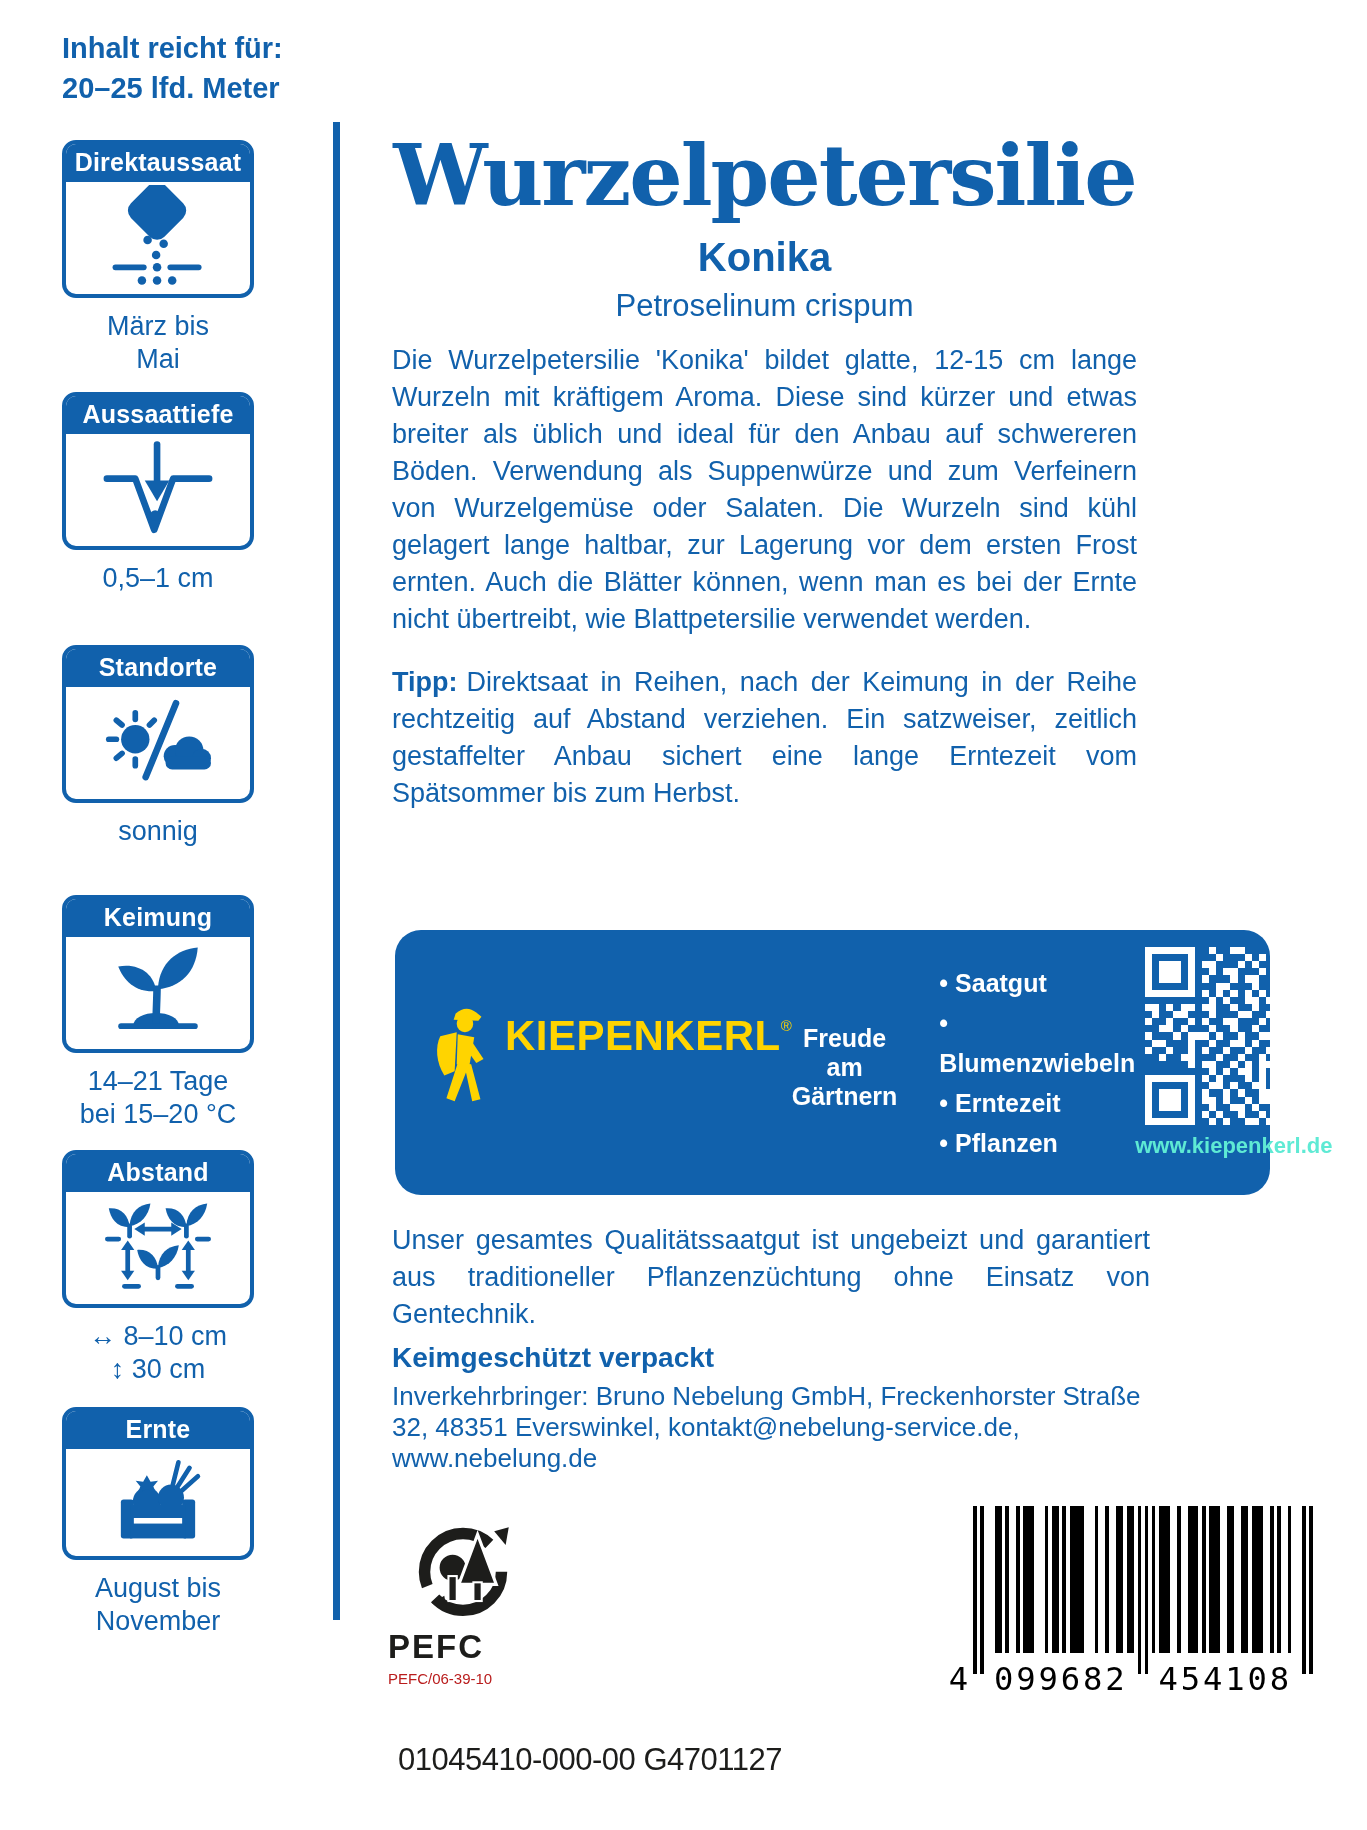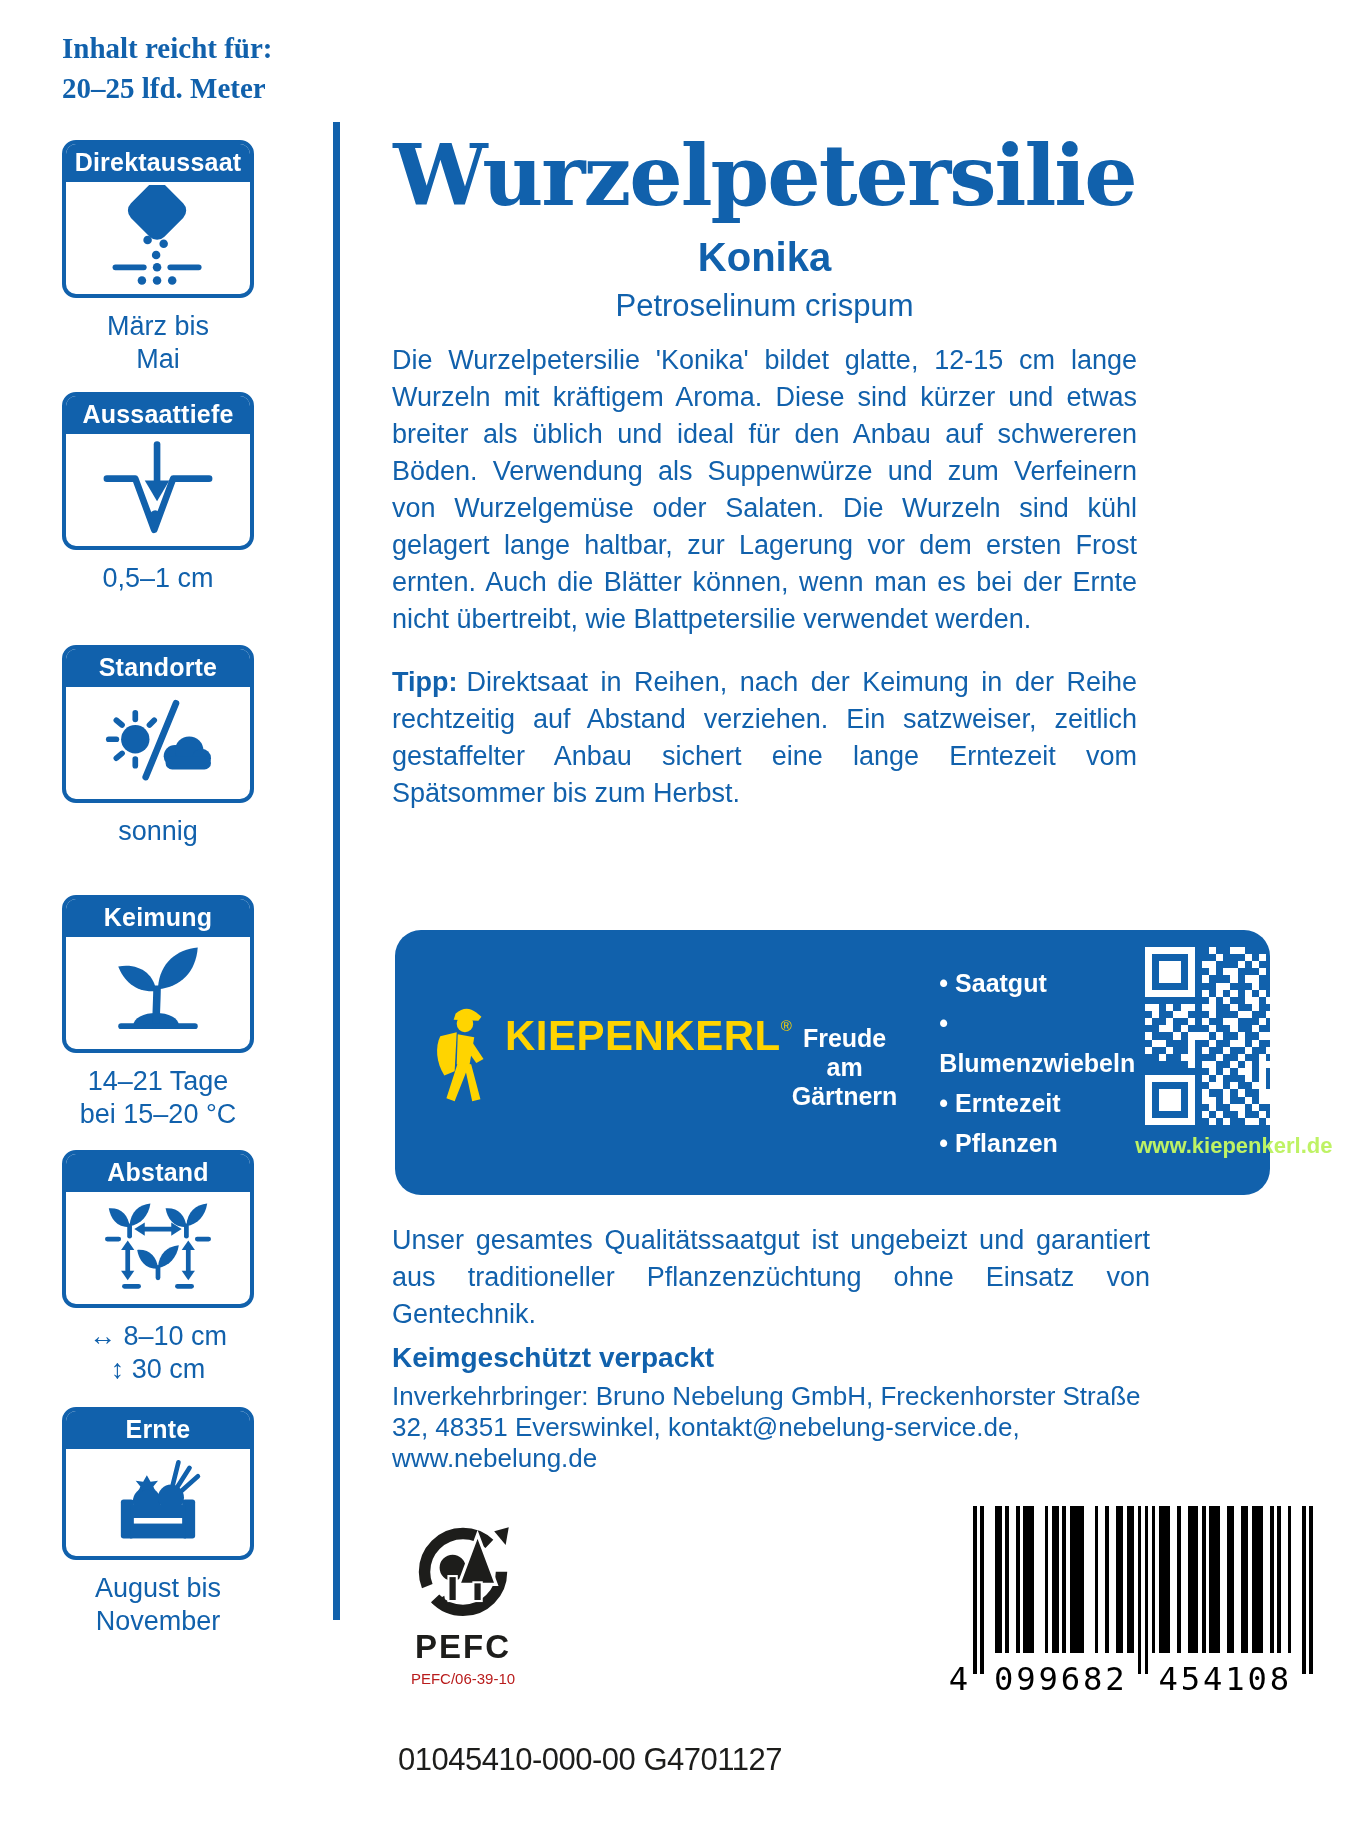--- a/index.html
+++ b/index.html
@@ -3,21 +3,21 @@
 <meta charset="utf-8">
 <style>
   * { margin:0; padding:0; box-sizing:border-box; }
   html,body { background:#fff; }
   .page {
     position:relative; width:1367px; height:1830px; background:#fff;
     font-family:"Liberation Sans", sans-serif; color:#1161ac; overflow:hidden;
   }
   
   .content-note { position:absolute; left:62px; top:28px; font-size:29px; font-weight:bold;
-    color:#1161ac; line-height:40px;font-family:Liberation Serif, serif; }
+    color:#1161ac; line-height:40px; }
   
   .sb-group { position:absolute; left:62px; width:192px; }
   .info-box { height:158px; border:4px solid #1161ac; border-radius:14px; background:#fff; overflow:hidden; }
   .info-box .hd { background:#1161ac; color:#fff; font-weight:bold; font-size:25px; height:38px;
     line-height:37px; text-align:center; letter-spacing:0.2px; }
   .info-box .ic { height:112px; display:flex; align-items:center; justify-content:center; }
   .sb-caption { margin-top:12px; text-align:center; font-size:27px; line-height:33px;
     color:#1161ac; white-space:pre-line; }
   .divider { position:absolute; left:333px; top:122px; width:7px; height:1498px; background:#1161ac; }
   
@@ -38,29 +38,29 @@
   .brand-row { display:flex; align-items:flex-start; }
   .brand-name { color:#ffd400; font-weight:bold; font-size:42px; letter-spacing:0.5px; line-height:1; }
   .reg { color:#ffd400; font-size:15px; margin-top:2px; }
   .brand-rule { height:4px; background:#fff; margin-top:8px; border-radius:2px; }
   .slogan { color:#fff; font-weight:bold; font-size:25px; text-align:center; margin-top:9px; }
   .products { list-style:none; margin-left:42px; }
   .products li { color:#fff; font-weight:bold; font-size:25px; line-height:40px; }
   .products li::before { content:"• "; }
   .qr-zone { margin-left:auto; height:100%; display:flex; flex-direction:column; align-items:center;
     justify-content:flex-start; padding:17px 0 12px; }
-  .website { color:#bef264; font-weight:bold; font-size:22px; margin-top:8px; }
+  .website { color:#5eead4; font-weight:bold; font-size:22px; margin-top:8px; }
   
   .lower { position:absolute; left:392px; top:1222px; width:758px; }
   .quality { font-size:27px; line-height:37px; text-align:justify; }
   .packed { font-size:28px; font-weight:bold; margin-top:9px; }
   .distrib { font-size:26px; line-height:31px; margin-top:7px; }
   .standard { font-size:26px; line-height:31px; }
   
-  .pefc { position:absolute; left:388px; top:1522px; width:150px; text-align:center; color:#1d1d1b; }
+  .pefc { position:absolute; left:388px; top:1522px; width:150px; text-align:left; color:#1d1d1b; }
   .pefc-label { font-weight:bold; font-size:33px; letter-spacing:2px; margin-top:2px;
     font-family:"Liberation Sans", sans-serif; color:#1d1d1b; }
   .pefc-code { font-size:15px; margin-top:4px; color:#b91c1c; }
   .barcode { position:absolute; left:948px; top:1506px; width:372px; }
   .article { position:absolute; left:320px; top:1742px; width:540px; text-align:center;
     font-size:31px; color:#1d1d1b; letter-spacing:-0.5px; }
   svg { display:block; }
 </style>
 </head>
 <body>

